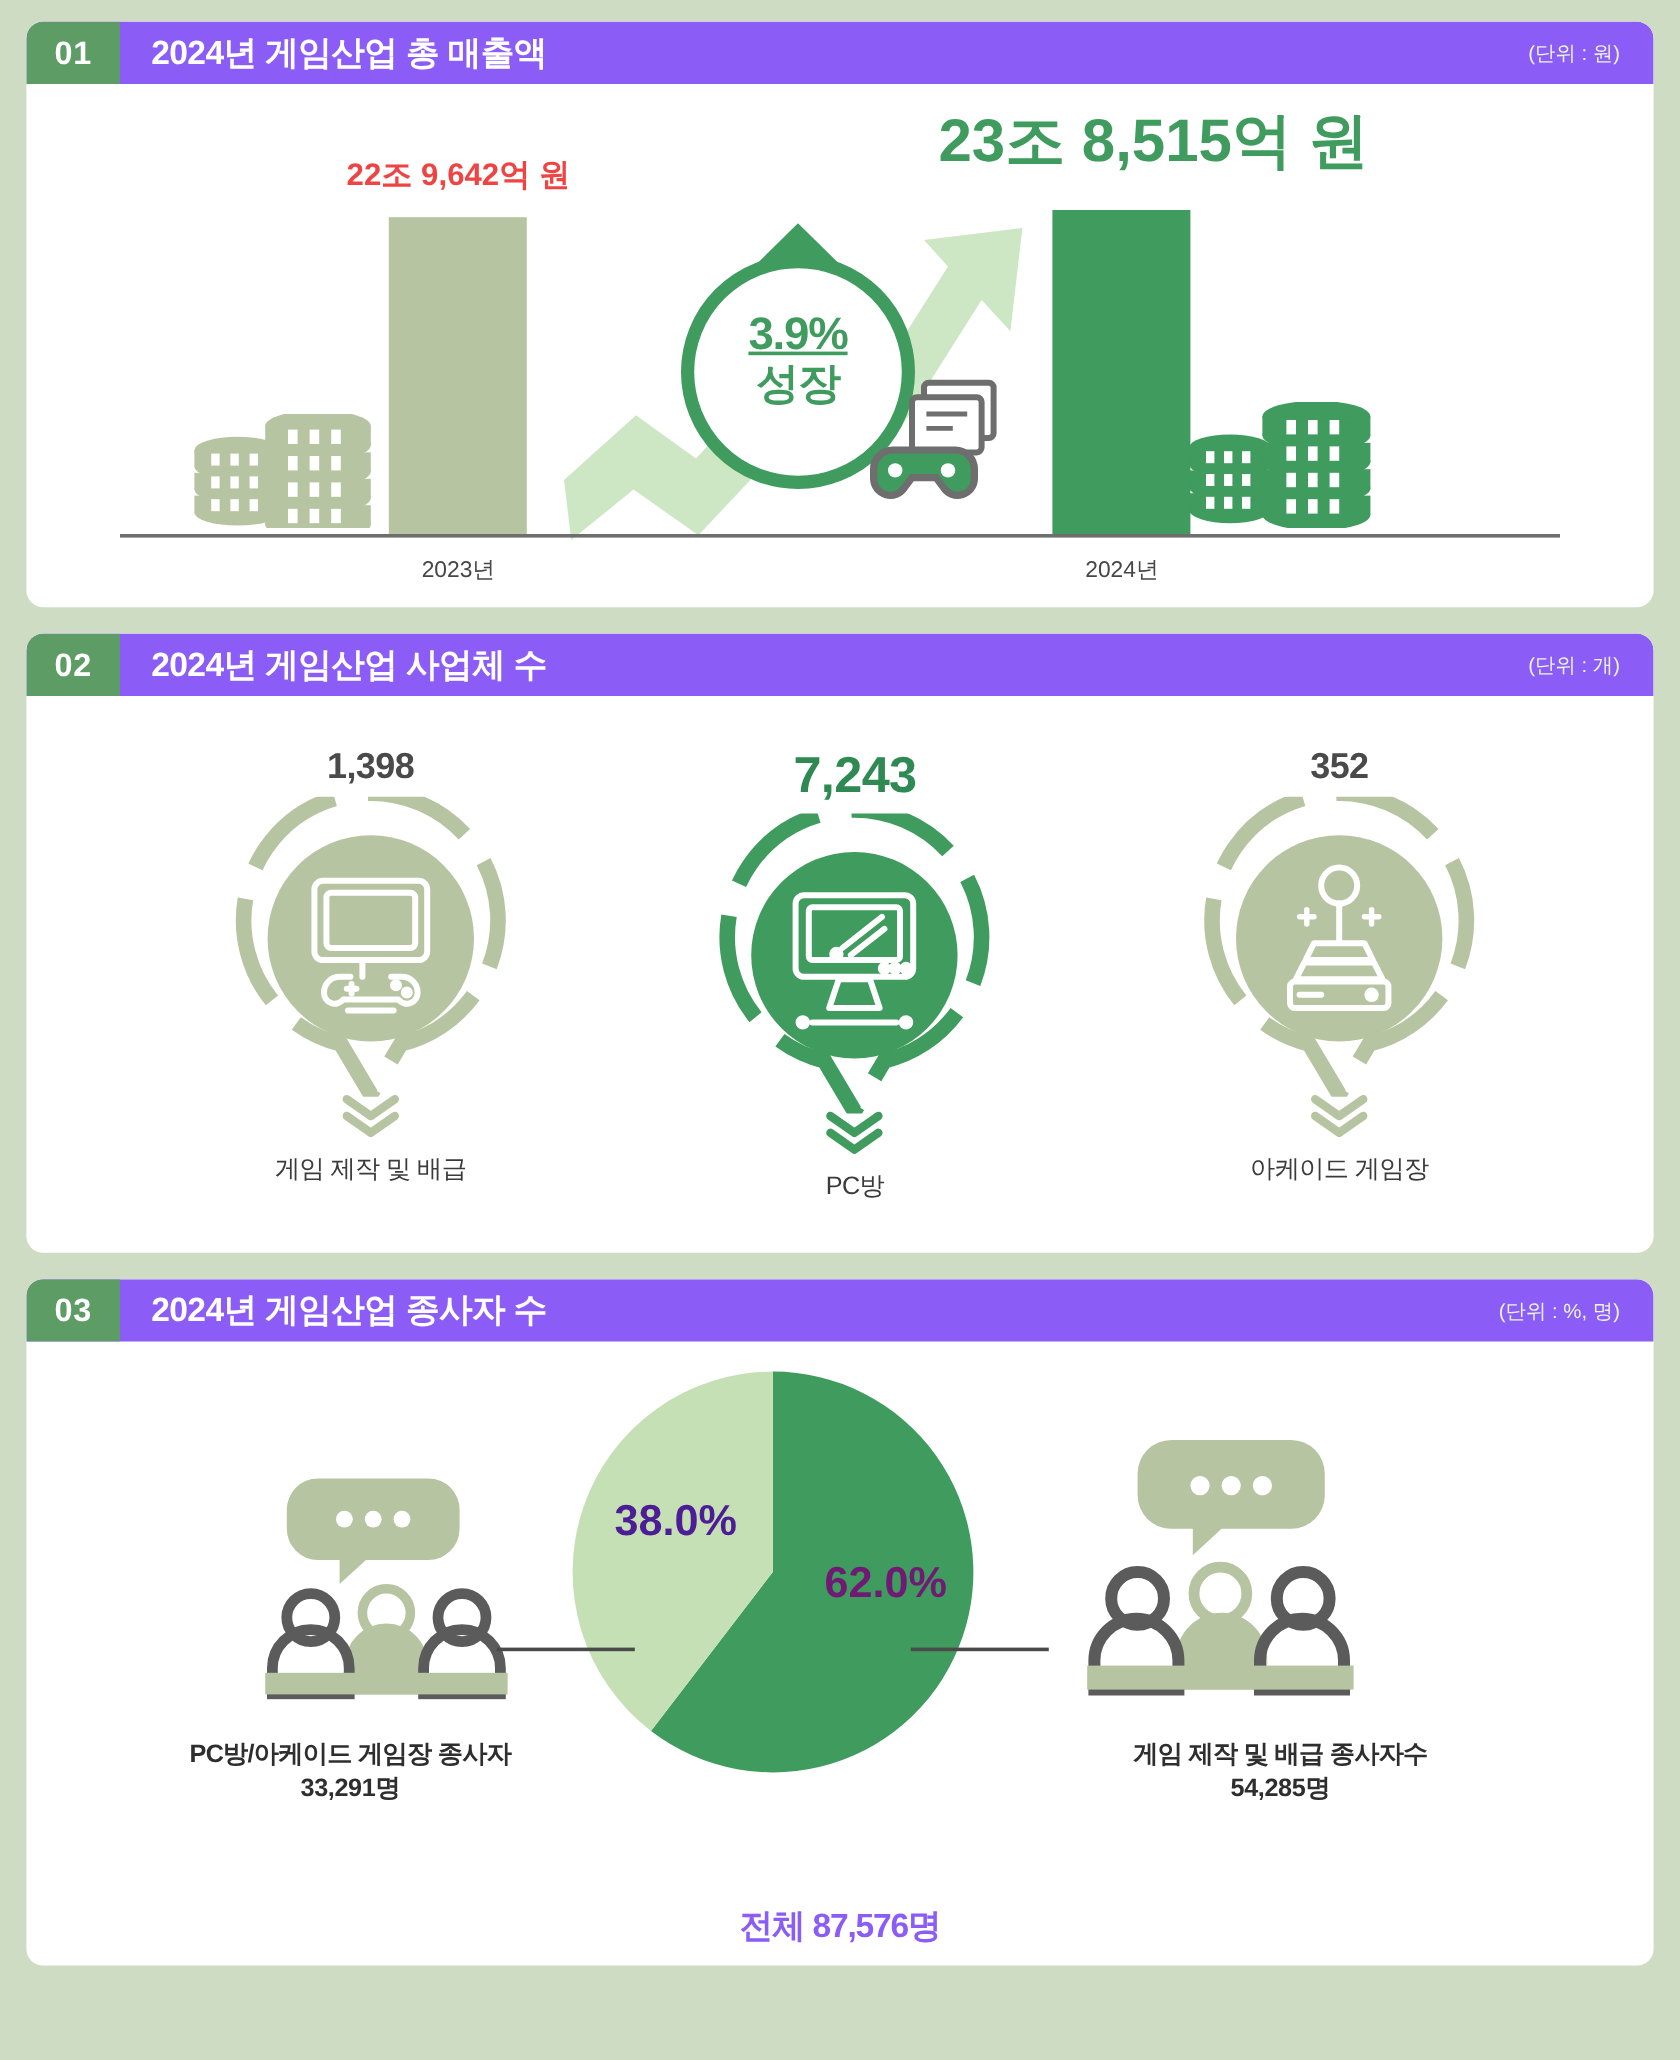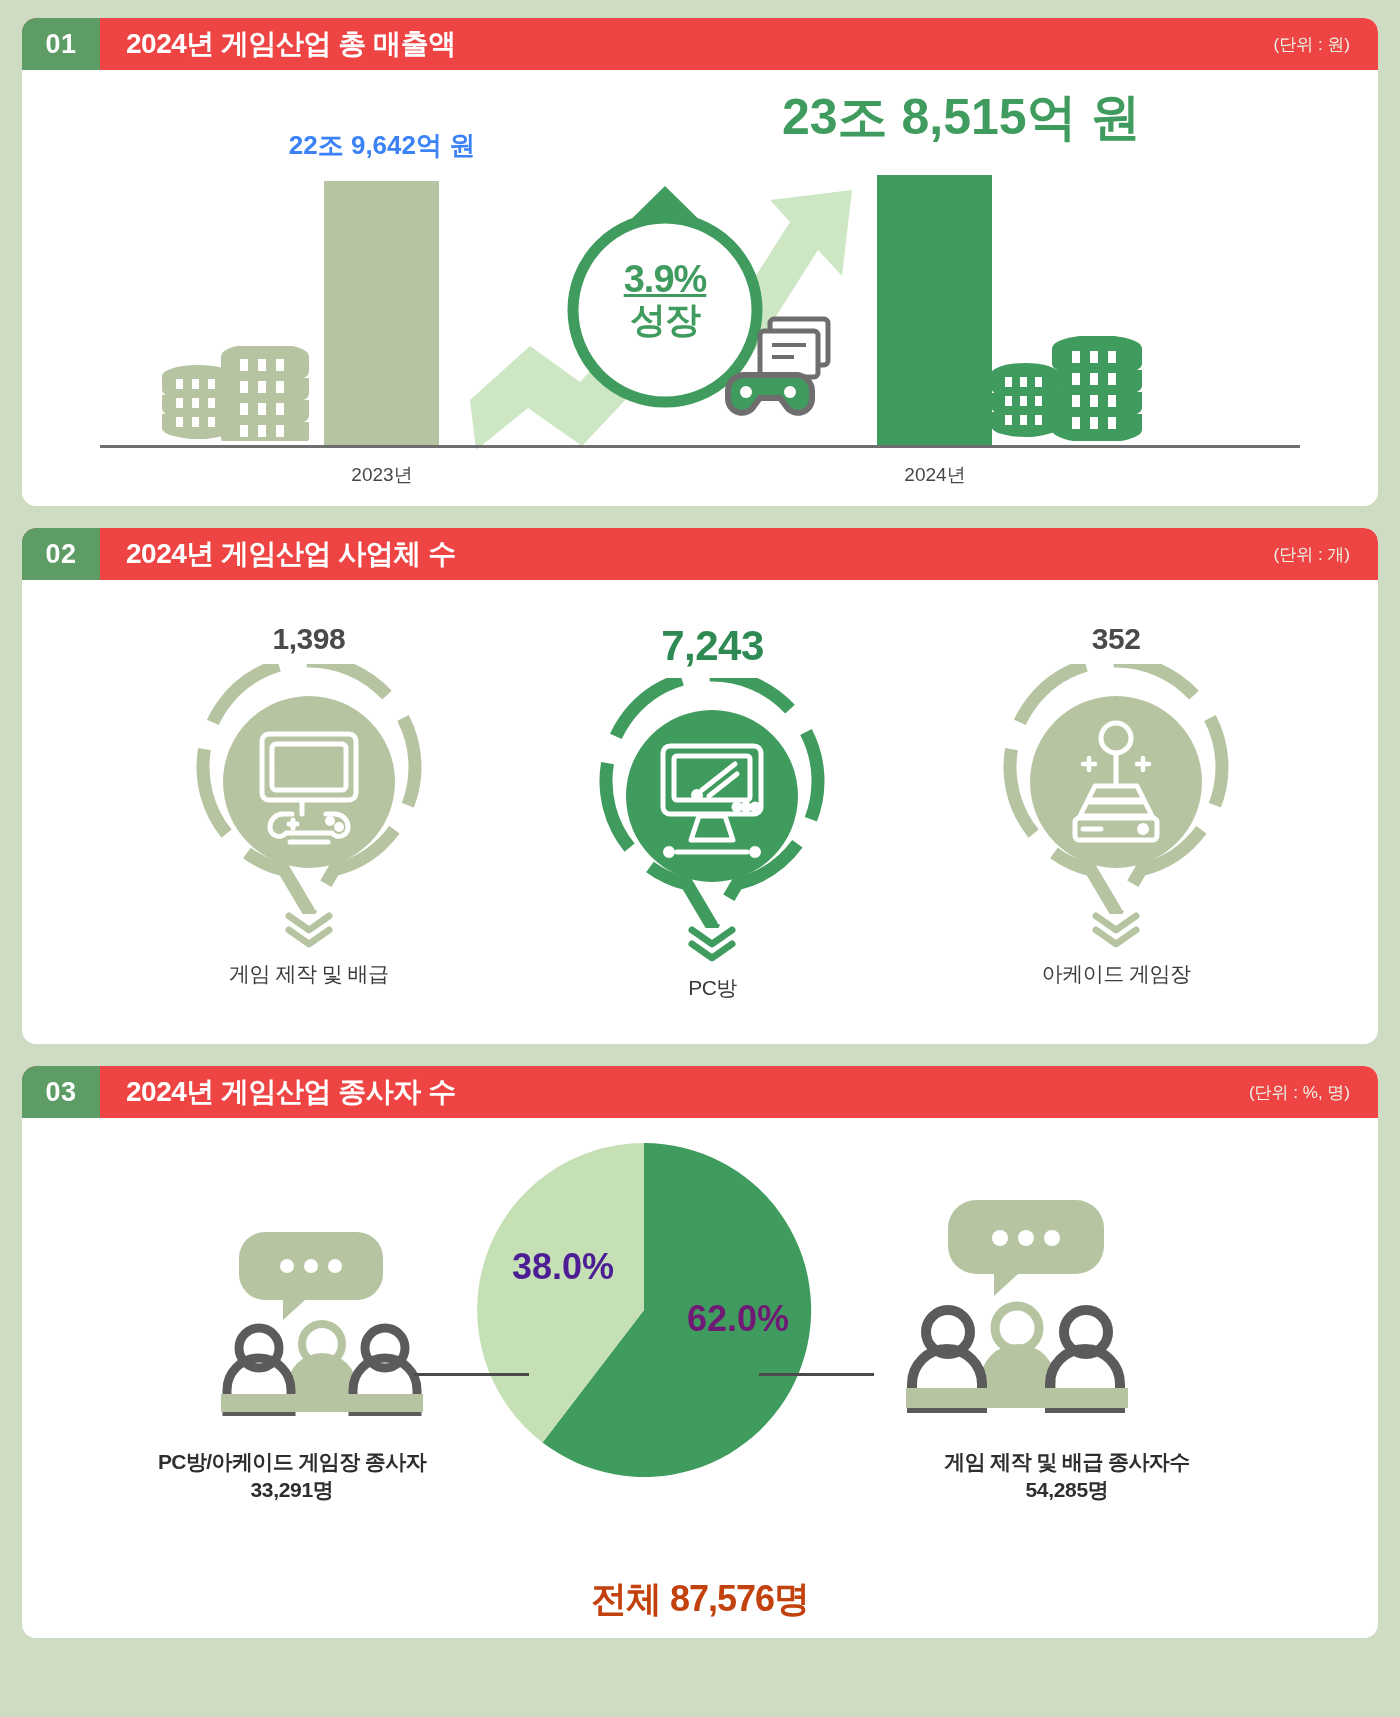--- a/index.html
+++ b/index.html
@@ -17,21 +17,21 @@
   .card {
     background:#ffffff;
     border-radius:14px;
     overflow:hidden;
     position:relative;
   }
   .card-header {
     height:52px;
     display:flex;
     align-items:stretch;
-    background:#ef4444;
+    background:#8b5cf6;
     border-radius:14px 14px 0 0;
     overflow:hidden;
   }
   .hdr-num {
     width:78px;
     background:#5e9c66;
     color:#ffffff;
     font-size:27px;
     font-weight:bold;
     display:flex; align-items:center; justify-content:center;
@@ -68,21 +68,21 @@
   .bar.b2023 { left:302px; height:264px; background:#b7c4a2; }
   .bar.b2024 { left:855px; height:270px; background:#3f9b5e; }
   .bar-label {
     position:absolute; bottom:18px; font-size:19px; color:#474747; text-align:center; width:160px;
   }
   .bar-label.l2023 { left:280px; }
   .bar-label.l2024 { left:833px; }
   .bar-value {
     position:absolute; text-align:center; width:320px; white-space:nowrap;
   }
-  .bar-value.v2023 { left:200px; top:58px; font-size:26px; color:#3b82f6; font-weight:bold; }
+  .bar-value.v2023 { left:200px; top:58px; font-size:26px; color:#ef4444; font-weight:bold; }
   .bar-value.v2024 { left:760px; top:14px; font-size:50px; color:#3f9b5e; font-weight:bold; }
 
   .growth-badge { position:absolute; left:448px; top:80px; width:390px; height:300px; }
   .growth-text {
     position:absolute; left:0; right:0; top:0; bottom:0;
     display:flex; flex-direction:column; align-items:center; justify-content:center;
     pointer-events:none;
   }
   .growth-pct { font-size:38px; font-weight:bold; color:#3f9b5e; line-height:1.05; letter-spacing:-1px;text-decoration:underline;}
   .growth-word { font-size:36px; font-weight:bold; color:#3f9b5e; line-height:1.1; letter-spacing:-1px;}
@@ -119,21 +119,21 @@
   .lead-right { left:737px; width:115px; }
 
   .side { position:absolute; width:330px; text-align:center; }
   .side.left { left:105px; top:108px; }
   .side.right { left:880px; top:78px; }
   .side-cap { font-size:21px; color:#2e2e2e; font-weight:bold; line-height:1.35; letter-spacing:-0.6px;}
   .side-num { font-size:21px; color:#2e2e2e; font-weight:bold; letter-spacing:-0.3px;}
 
   .total {
     position:absolute; left:0; right:0; bottom:14px; text-align:center;
-    font-size:36px; font-weight:bold; color:#c2410c; letter-spacing:-1px;margin-top:28px;
+    font-size:28px; font-weight:bold; color:#8b5cf6; letter-spacing:-1px;margin-top:28px;
   }
 </style>
 </head>
 <body>
 
 <div class="page">
 
   <div class="card" id="sec1">
     <div class="card-header">
       <div class="hdr-num">01</div>

